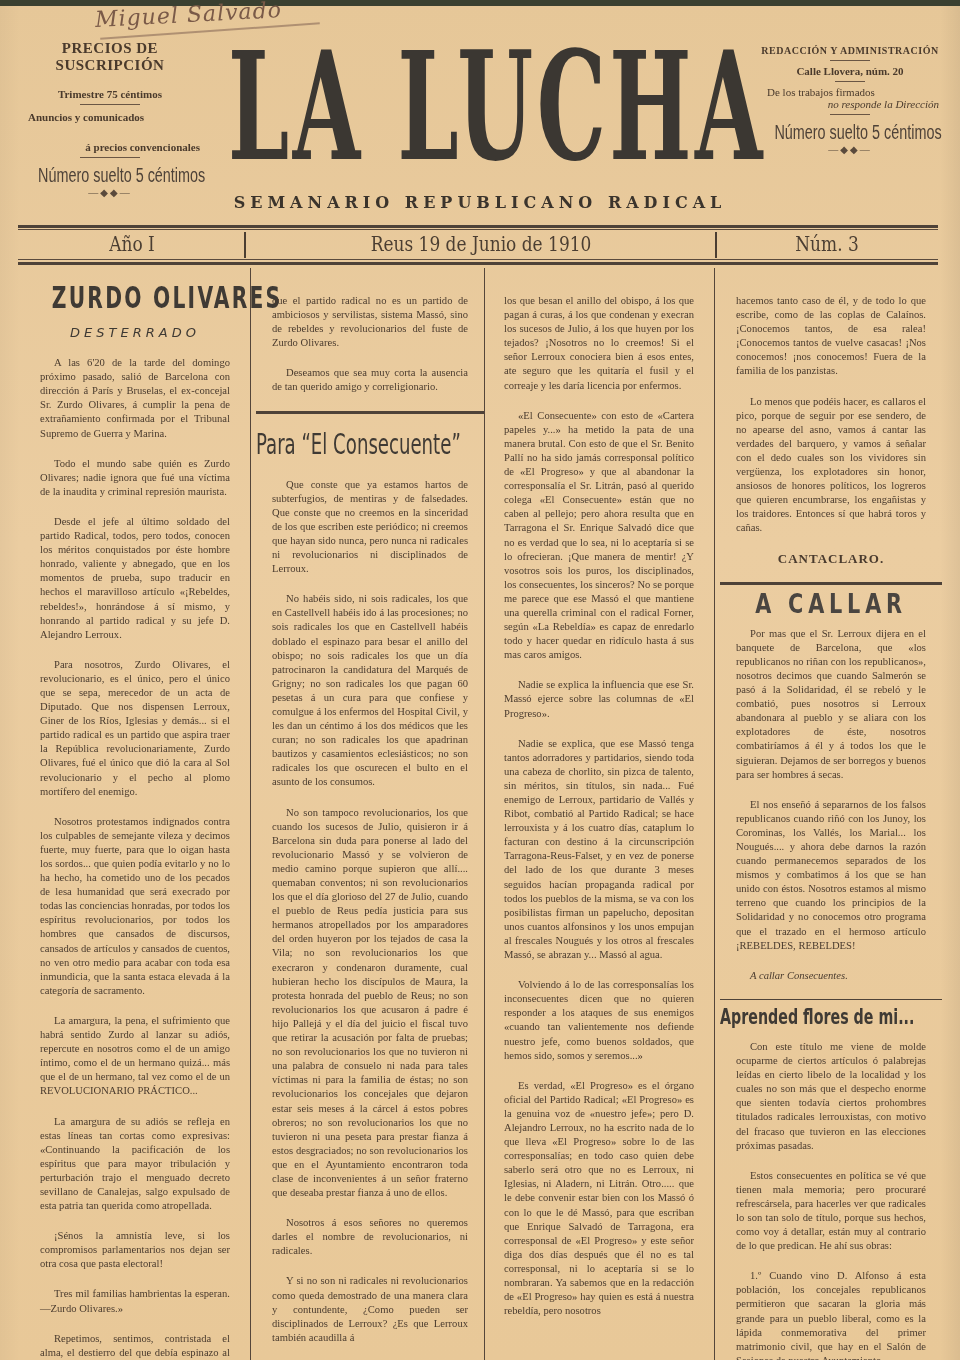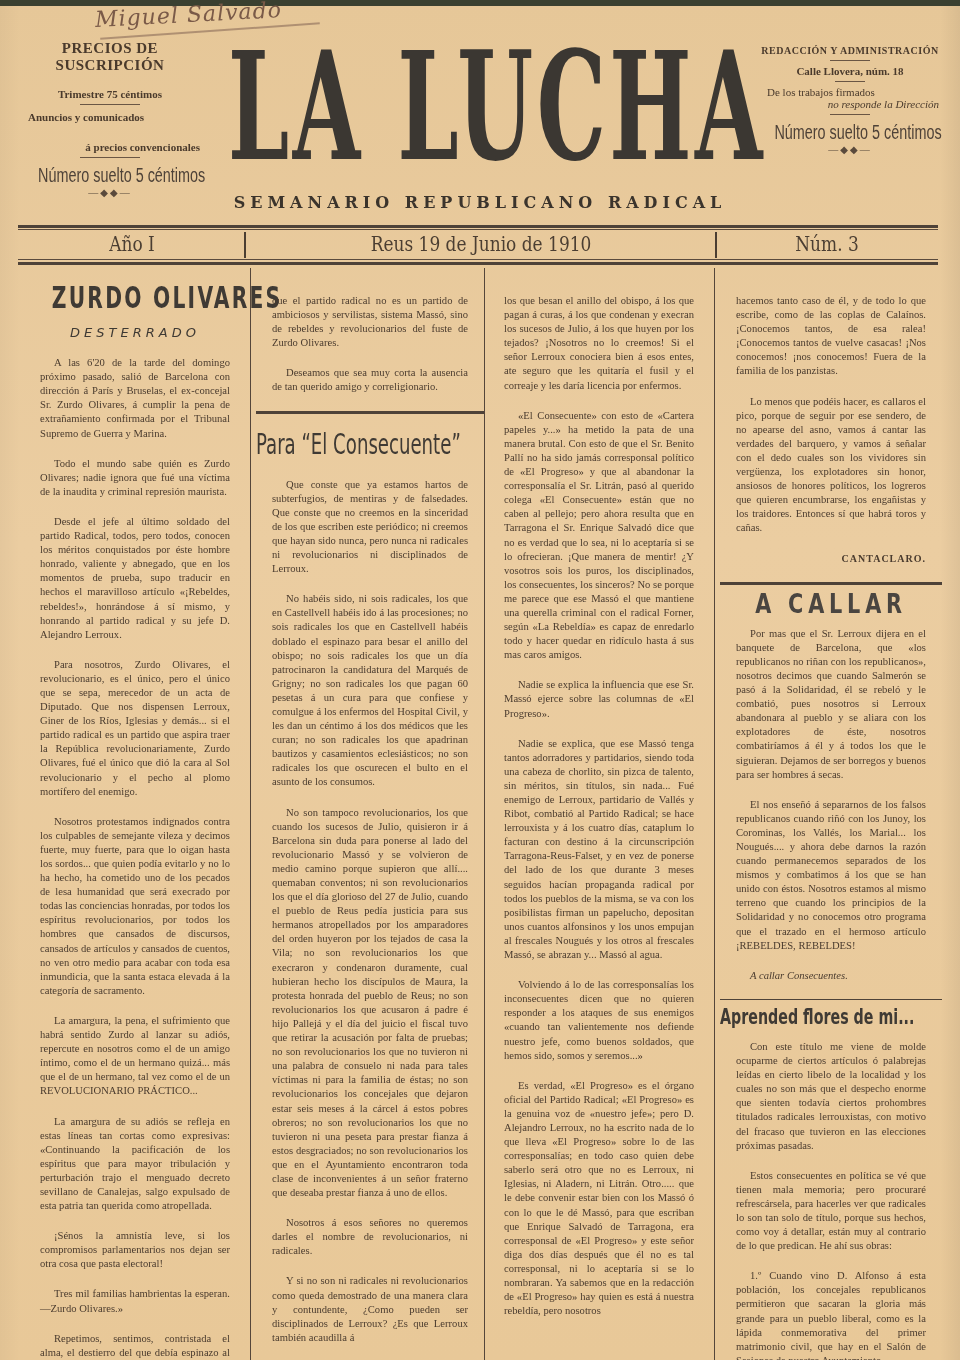--- a/index.html
+++ b/index.html
@@ -79,21 +79,21 @@
     transform:scaleX(.72); transform-origin:left center; white-space:nowrap; margin:14px 0 8px 0; line-height:34px;
   }
   .h-callar {
     font-family:"DejaVu Sans", sans-serif; font-weight:bold; font-size:26px; letter-spacing:6px;
     text-align:center; color:#4a4540; margin:12px 0 8px; transform:scaleX(.8);
   }
   .h-aprended {
     font-family:"DejaVu Sans Condensed","DejaVu Sans", sans-serif; font-weight:bold; font-size:22px;
     color:#3f3a34; transform:scaleX(.72); transform-origin:left center; white-space:nowrap; margin:10px 0 6px;
   }
-  .byline { text-align:right; font-weight:bold; font-size:10px; letter-spacing:1px; margin:4px 20px 0 0; text-indent:0 !important; }
+  .byline { text-align:center; font-weight:bold; font-size:13px; letter-spacing:1px; margin:4px 20px 0 0; text-indent:0 !important; }
   .col-rule { height:3px; background:#4e4238; margin:10px 0 0 0; }
   .col-rule-thin { height:1px; background:#4e4238; margin:10px 0 0 0; }
   .italic { font-style:italic; }
 </style>
 </head>
 <body>
 
 <div class="page">
   <div class="topband"></div>
   <div class="signature">Miguel Salvado</div>
@@ -108,21 +108,21 @@
     <div class="rule-short"></div>
     <span class="narrow-big">Número suelto 5 céntimos</span>
     <div class="orn">—◆◆—</div>
   </div>
 
   <div class="mast-title">LA LUCHA</div>
 
   <div class="box-right">
     <div class="small-caps" style="font-size:10px;font-weight:bold">REDACCIÓN Y ADMINISTRACIÓN</div>
     <div class="rule-short" style="width:40px"></div>
-    <div class="small-b" style="margin-top:2px">Calle Llovera, núm. 18</div>
+    <div class="small-b" style="margin-top:2px">Calle Llovera, núm. 20</div>
     <div class="rule-short" style="width:30px"></div>
     <div class="small-i" style="text-align:left;padding-left:22px">De los trabajos firmados</div>
     <div class="small-i" style="font-style:italic;text-align:right;padding-right:16px">no responde la Dirección</div>
     <div class="rule-short" style="width:40px"></div>
     <span class="narrow-big">Número suelto 5 céntimos</span>
     <div class="orn">—◆◆—</div>
   </div>
 
   <div class="subtitle">SEMANARIO REPUBLICANO RADICAL</div>
 

